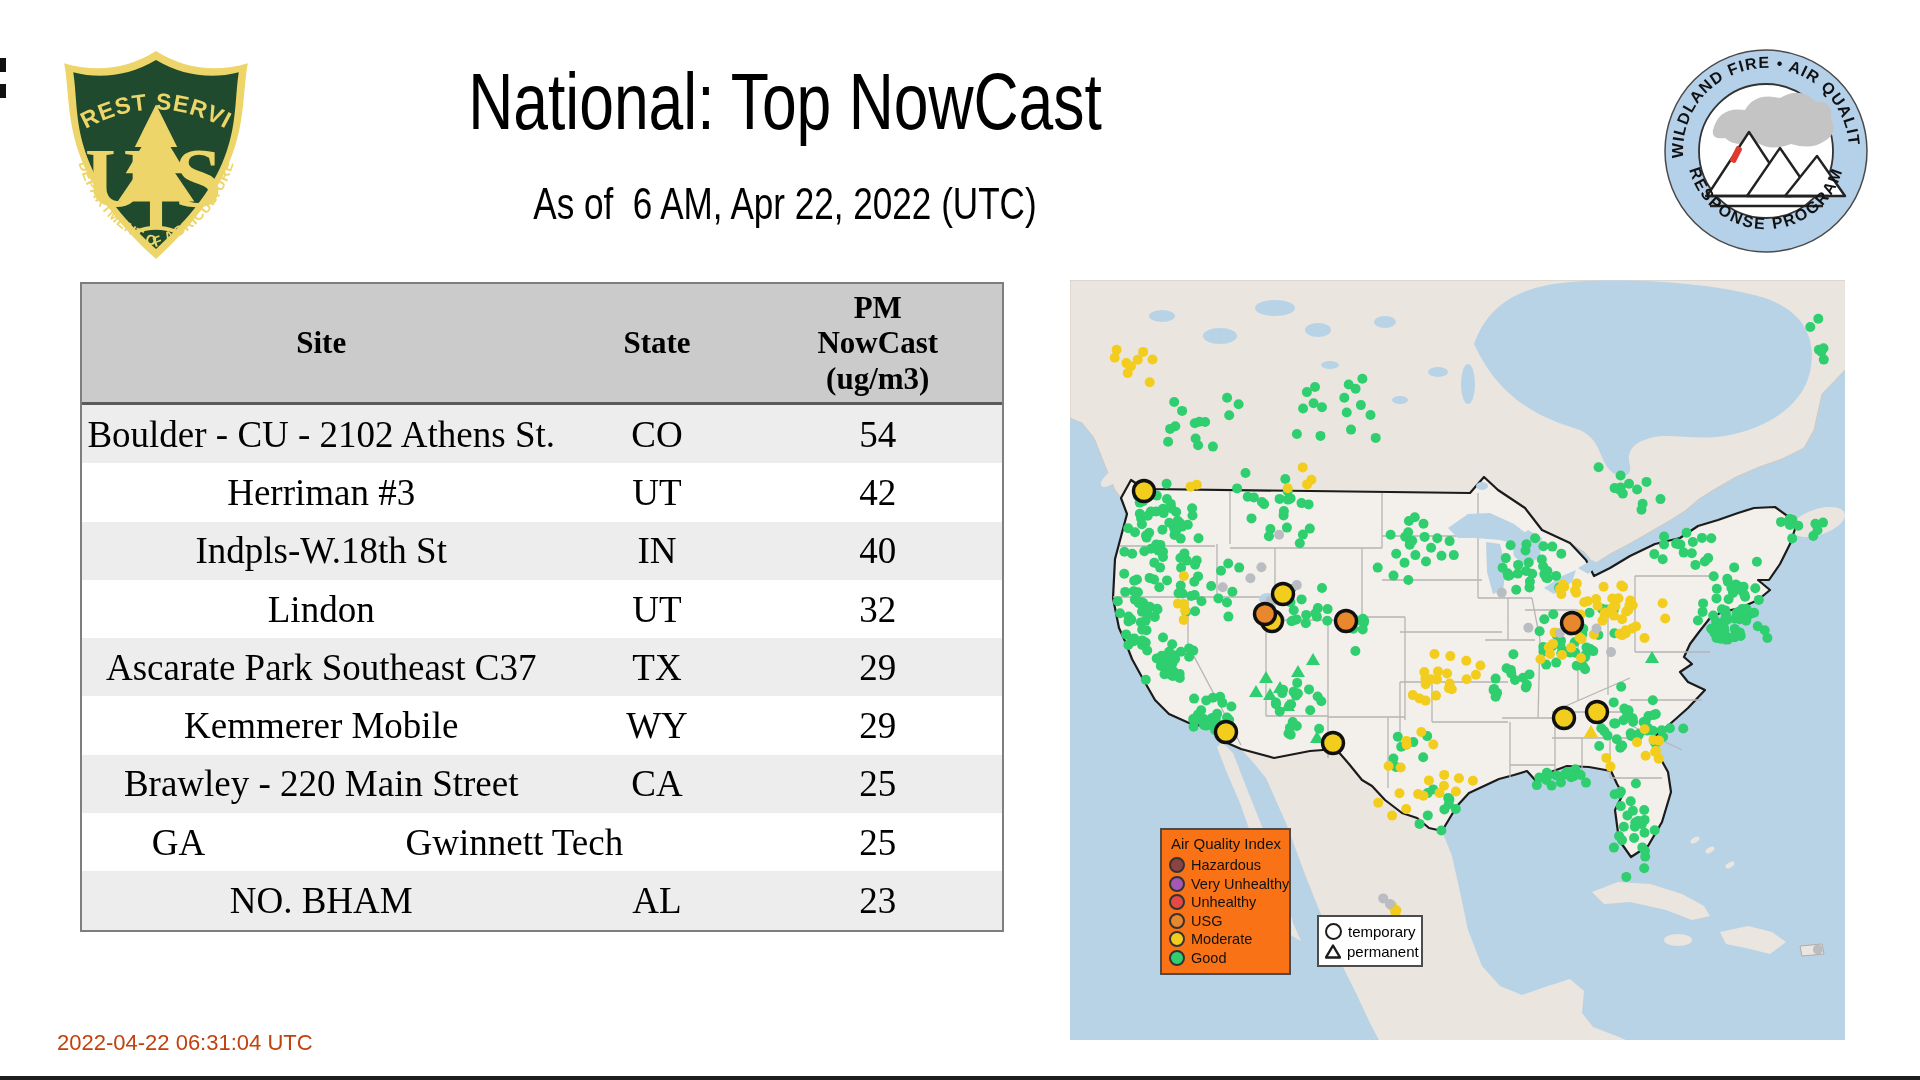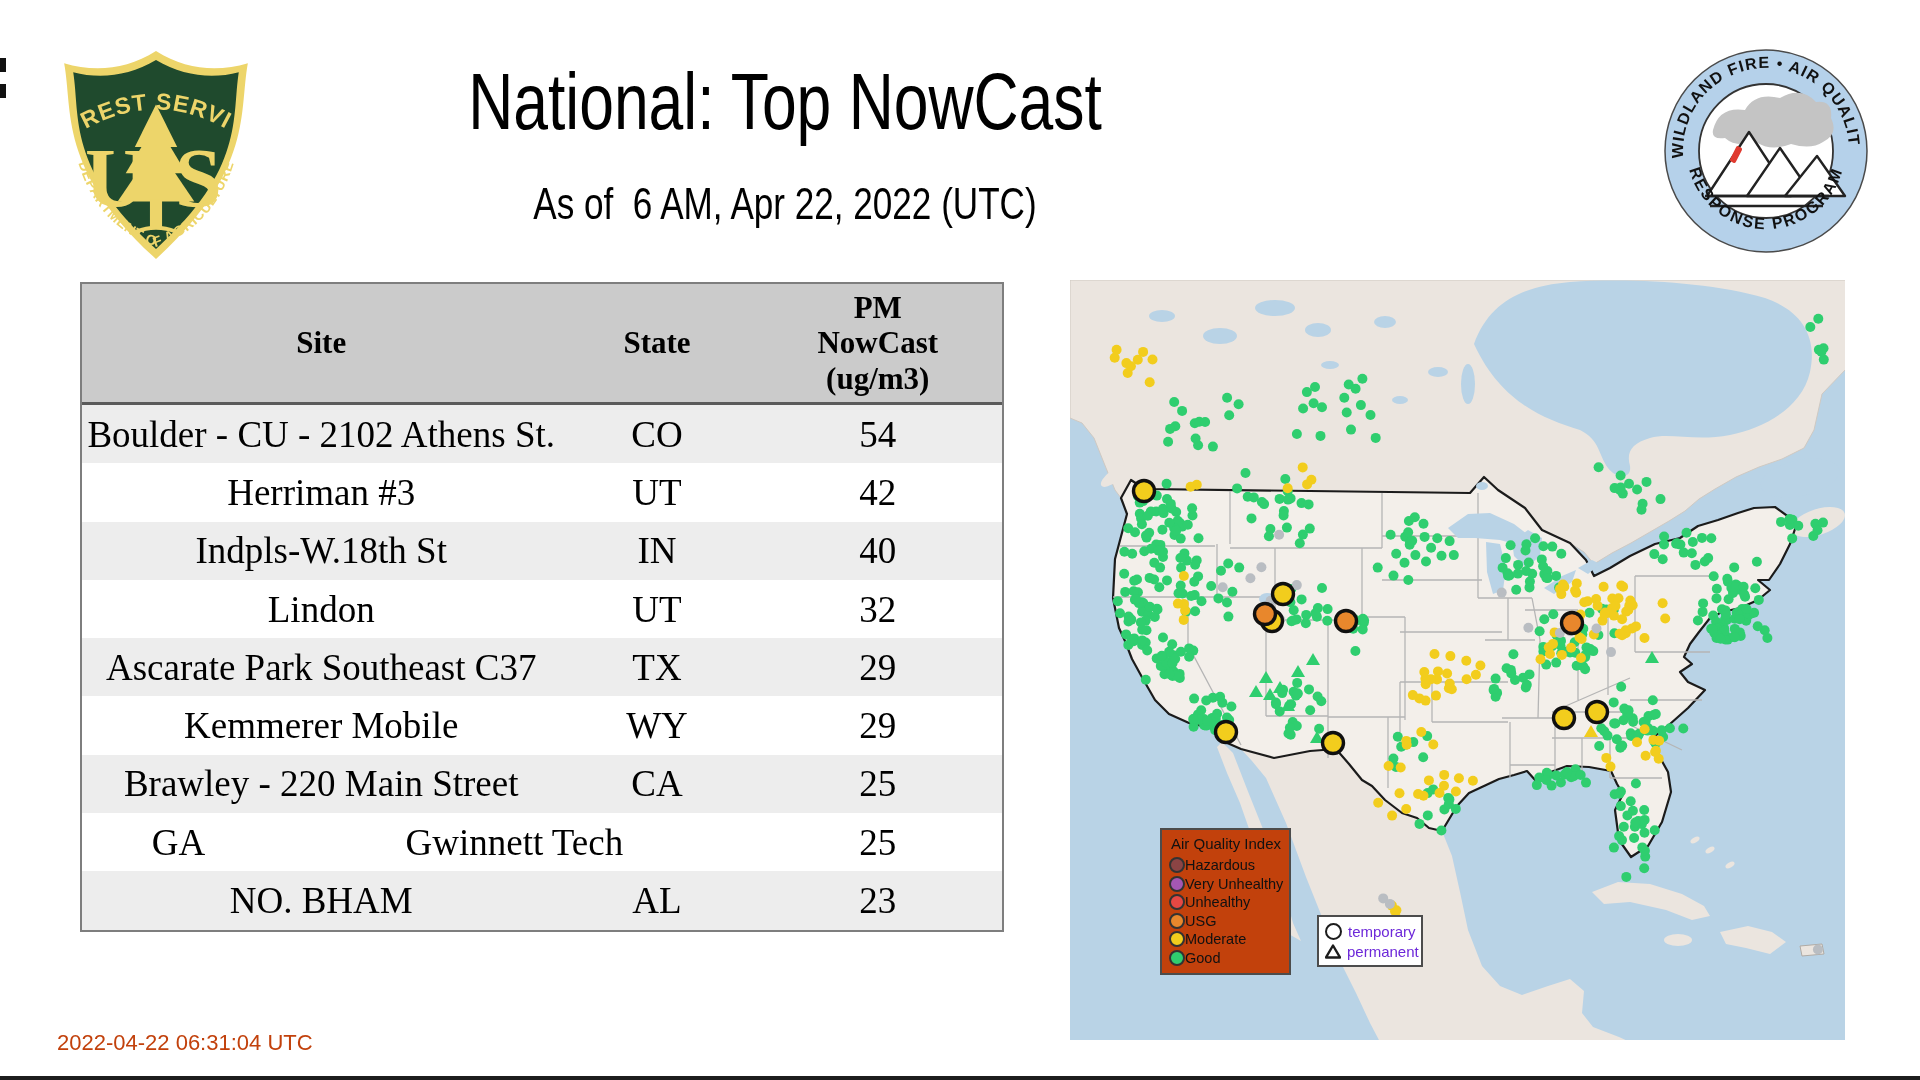--- a/index.html
+++ b/index.html
@@ -29,31 +29,31 @@
   .col-pm{width:27%;}
   .trow{display:flex;height:58.3px;align-items:center;font-size:37px;}
   .trow:nth-child(odd){background:#ededed;}
   .trow:nth-child(even){background:#ffffff;}
   .td{display:flex;align-items:center;justify-content:center;text-align:center;height:100%;}
 
   
   .map-wrap{position:absolute;left:1070px;top:280px;width:775px;height:760px;}
   .map-wrap svg{display:block;}
   .aqi-legend{position:absolute;left:90px;top:548px;width:131px;box-sizing:border-box;
-              background:#c2410c;border:2px solid #4c4c4c;padding:5px 6px 6px 7px;}
+              background:#f97316;border:2px solid #4c4c4c;padding:5px 6px 6px 7px;}
   .aqi-legend .lg-title{font-size:15px;text-align:center;margin-bottom:4px;color:#111;}
-  .lg-item{display:flex;align-items:center;height:18.5px;}
+  .lg-item{display:flex;align-items:center;height:18.5px;gap:6px;}
   .lg-swatch{width:12px;height:12px;border-radius:50%;border:2.5px solid #333;flex:0 0 auto;}
   .lg-label{font-size:14.5px;color:#111;white-space:nowrap;}
   .marker-legend{position:absolute;left:247px;top:635px;width:106px;height:52px;box-sizing:border-box;
               background:#fff;border:2px solid #4c4c4c;padding:4px 6px;}
   .mk-item{display:flex;align-items:center;height:20px;gap:6px;}
   .mk-circle{width:13px;height:13px;border-radius:50%;border:2.5px solid #1c1c1c;background:#fff;flex:0 0 auto;}
   .mk-tri{flex:0 0 auto;}
-  .mk-label{font-size:15px;color:#6d28d9;}
+  .mk-label{font-size:15px;color:#000000;}
 
   .timestamp{position:absolute;left:57px;top:1030px;font-size:22px;color:#c2410c;}
   .bottom-bar{position:absolute;left:0;top:1076px;width:1920px;height:4px;background:#1d1d1d;}
   .edge-artifact{position:absolute;background:#111;}
 </style>
 </head>
 <body>
 
 <div class="page">
 

